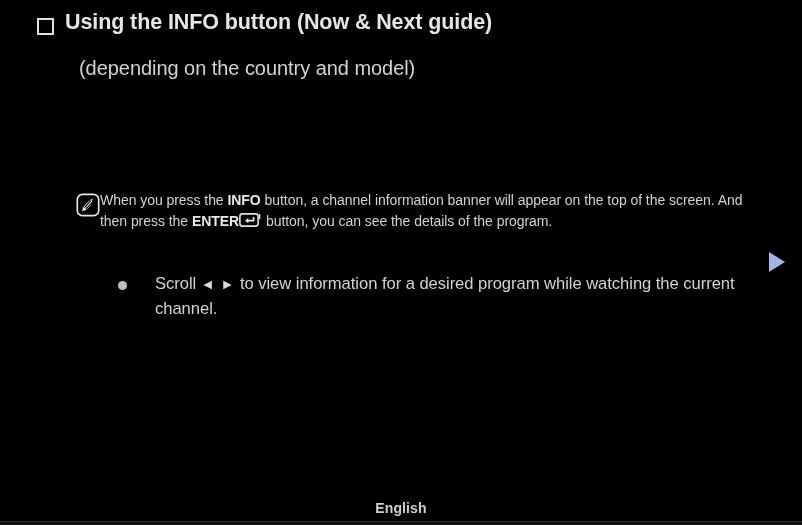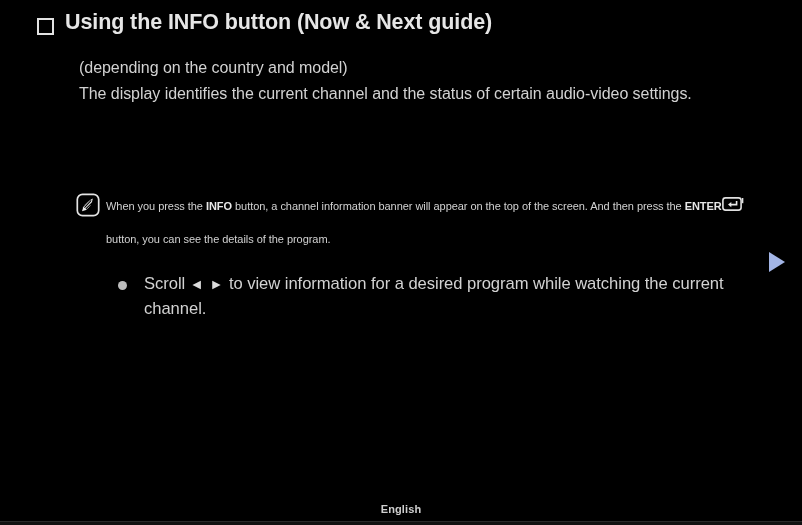--- a/index.html
+++ b/index.html
@@ -65,21 +65,21 @@
   }
 
   
   .body-block {
     position: absolute;
     left: 79px;
     top: 55px;
     width: 666px;
   }
   .para {
-    font-size: 16px;
+    font-size: 20px;
     line-height: 26px;
     color: #d2d2d2;
     letter-spacing: -0.05px;
   }
 
   
   .note-row {
     position: absolute;
     left: 76px;
     top: 190px;
@@ -88,23 +88,23 @@
     align-items: flex-start;
   }
   .note-icon {
     position: relative;
     flex: 0 0 auto;
     width: 24px;
     height: 24px;
     margin-top: 3px;
   }
   .note-text {
-    margin-left: 6px;
-    font-size: 11px;
-    line-height: 33px;
+    margin-left: 0;
+    font-size: 14px;
+    line-height: 21px;
     color: #d2d2d2;
     letter-spacing: -0.05px;
   }
   .note-text b { font-weight: bold; color: #e8e8e8; }
 
   .enter-glyph {
     display: inline-block;
     position: relative;
     width: 22px;
     height: 15px;
@@ -126,21 +126,21 @@
   }
   .bullet-dot {
     flex: 0 0 auto;
     width: 9px;
     height: 9px;
     border-radius: 50%;
     background: #bdbdbd;
     margin-top: 9px;
   }
   .bullet-text {
-    margin-left: 17px;
+    margin-left: 28px;
     font-size: 16.6px;
     line-height: 24.5px;
     color: #d2d2d2;
     letter-spacing: -0.05px;
   }
   .arrow-glyph {
     font-size: 14px;
     line-height: 1;
     color: #dcdcdc;
     letter-spacing: 1px;
@@ -157,21 +157,21 @@
 
   
   .footer {
     position: absolute;
     left: 0;
     bottom: 8px;
     width: 802px;
     text-align: center;
   }
   .footer-label {
-    font-size: 11px;
+    font-size: 14px;
     font-weight: bold;
     color: #cfcfcf;
     letter-spacing: 0.1px;
   }
   .bottom-strip {
     position: absolute;
     left: 0;
     bottom: 0;
     width: 802px;
     height: 3px;
@@ -187,21 +187,20 @@
   <div class="title-row">
     <span class="title-bullet">
       <span class="sq-shadow"></span>
       <span class="sq-main"></span>
     </span>
     <span class="title-text">Using the INFO button (Now &amp; Next guide)</span>
   </div>
 
   <div class="body-block">
     <div class="para">(depending on the country and model)</div>
-    <div class="para">The display identifies the current channel and the status of certain audio-video settings.</div>
   </div>
 
   <div class="note-row">
     <span class="note-icon">
       <svg width="24" height="24" viewBox="0 0 24 24" aria-hidden="true">
         <rect x="1.3" y="1.3" width="21.4" height="21.4" rx="5.2" ry="5.2" fill="none" stroke="#e4e4e4" stroke-width="1.7"></rect>
         <path d="M16.8 5.6 C13.2 7.0 9.4 10.4 7.2 14.2 L6.0 18.3 L10.0 17.0
                  C13.6 14.6 16.2 10.6 16.8 5.6 Z" fill="#efefef"></path>
         <path d="M15.2 7.3 L8.4 14.6" stroke="#000000" stroke-width="1.1" fill="none"></path>
         <path d="M16.0 9.8 L9.9 15.9" stroke="#000000" stroke-width="1.1" fill="none"></path>

